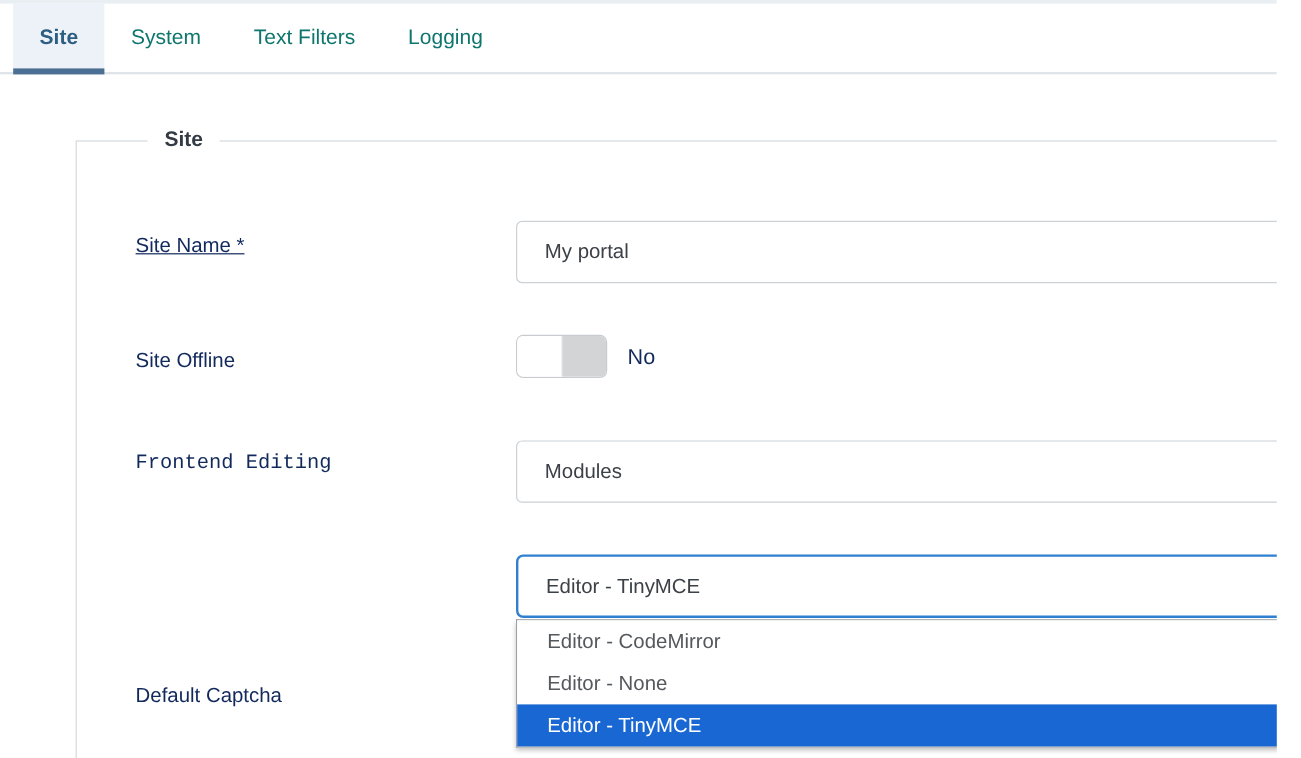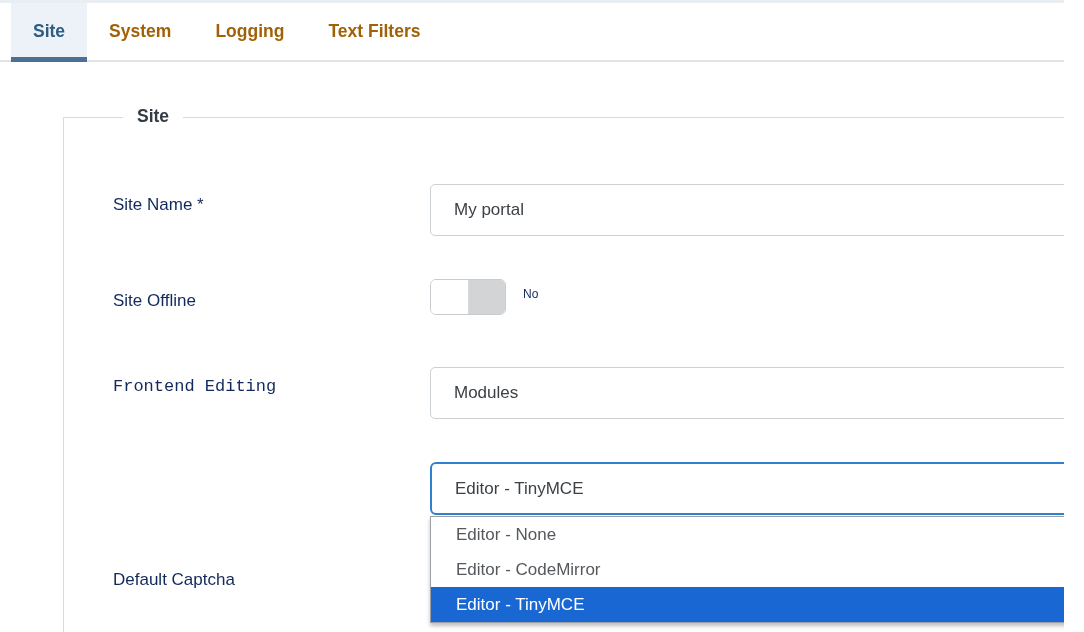--- a/index.html
+++ b/index.html
@@ -19,21 +19,21 @@
   }
   
   .tabbar{
     position:absolute;top:0;left:0;right:0;height:62px;
     display:flex;align-items:stretch;padding-left:11px;
     border-top:3px solid #e9eef3;border-bottom:2px solid #e0e5e9;
     background:#fff;
   }
   .tab{
     display:flex;align-items:center;padding:0 22px;font-size:17.5px;
-    color:#a16207;position:relative;cursor:pointer;white-space:nowrap;font-weight:bold;
+    color:#0f766e;position:relative;cursor:pointer;white-space:nowrap;
   }
   .tab.active{
     background:#edf2f8;color:var(--tab-active-text);font-weight:700;
   }
   .tab.active::after{
     content:"";position:absolute;left:0;right:0;bottom:-2px;height:5px;
     background:var(--tab-underline);
   }
   
   .panel{
@@ -62,21 +62,21 @@
   
   .toggle{
     position:absolute;left:430px;top:279px;width:76px;height:36px;
     border:1px solid #c8ccd0;border-radius:6px;overflow:hidden;
     display:flex;cursor:pointer;background:#fff;z-index:1;
   }
   .toggle-half{flex:1;}
   .toggle-half.on-side{background:#fff;border-right:1px solid #d7dadd;}
   .toggle-half.off-side{background:var(--toggle-gray);}
   .toggle-value{
-    position:absolute;left:523px;top:287px;font-size:12px;
+    position:absolute;left:523px;top:287px;font-size:18px;
     color:var(--label-navy);z-index:1;
   }
   
   .dropdown{
     position:absolute;left:430px;top:516px;width:654px;z-index:4;
     background:#fff;border:1px solid #9aa0a6;border-right:none;
     box-shadow:0 3px 4px rgba(0,0,0,.25);
   }
   .option{
     height:35px;line-height:35px;padding-left:25px;font-size:17px;
@@ -85,43 +85,43 @@
   .option.selected{background:var(--option-highlight);color:#fff;}
 </style>
 </head>
 <body>
 
 <div class="screen">
 
   <nav class="tabbar">
     <div class="tab active">Site</div>
     <div class="tab">System</div>
+    <div class="tab">Text Filters</div>
     <div class="tab">Logging</div>
-    <div class="tab">Text Filters</div>
   </nav>
 
   <div class="panel"></div>
   <div class="panel-legend">Site</div>
 
-  <div class="field-label" style="top:194px;">Site Name *</div>
+  <div class="field-label" style="top:194px;text-decoration:underline;">Site Name *</div>
   <input class="text-input" style="top: 184px;" type="text" value="My portal">
 
   <div class="field-label" style="top:290px;">Site Offline</div>
   <div class="toggle">
     <span class="toggle-half on-side"></span>
     <span class="toggle-half off-side"></span>
   </div>
   <div class="toggle-value">No</div>
 
   <div class="field-label" style="top:376px;font-family:Liberation Mono, monospace;">Frontend Editing</div>
   <div class="select" style="top:367px;">Modules</div>
 
   <div class="select focused" style="top:462px;">Editor - TinyMCE</div>
 
   <div class="field-label" style="top:569px;">Default Captcha</div>
 
   <div class="dropdown">
+    <div class="option">Editor - CodeMirror</div>
     <div class="option">Editor - None</div>
-    <div class="option">Editor - CodeMirror</div>
     <div class="option selected">Editor - TinyMCE</div>
   </div>
 
 </div>
 
 </body></html>

